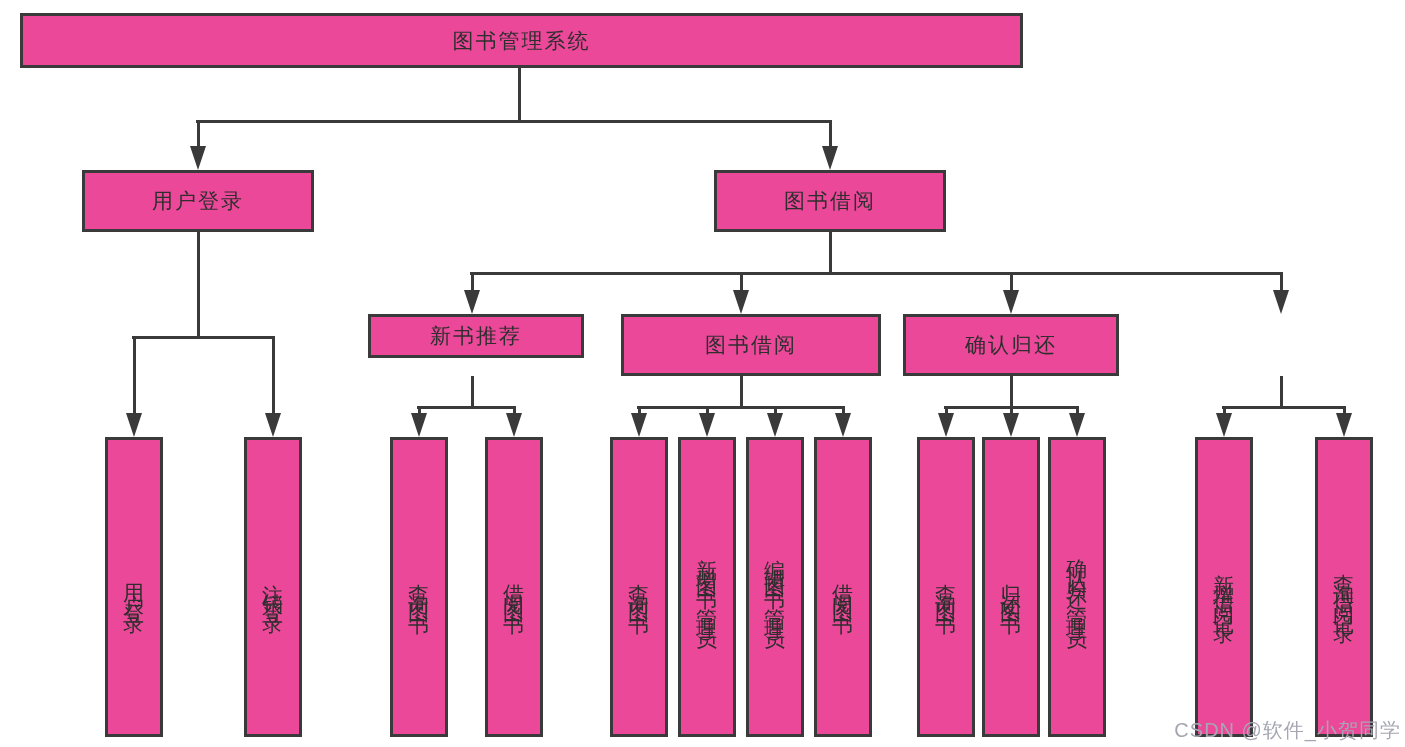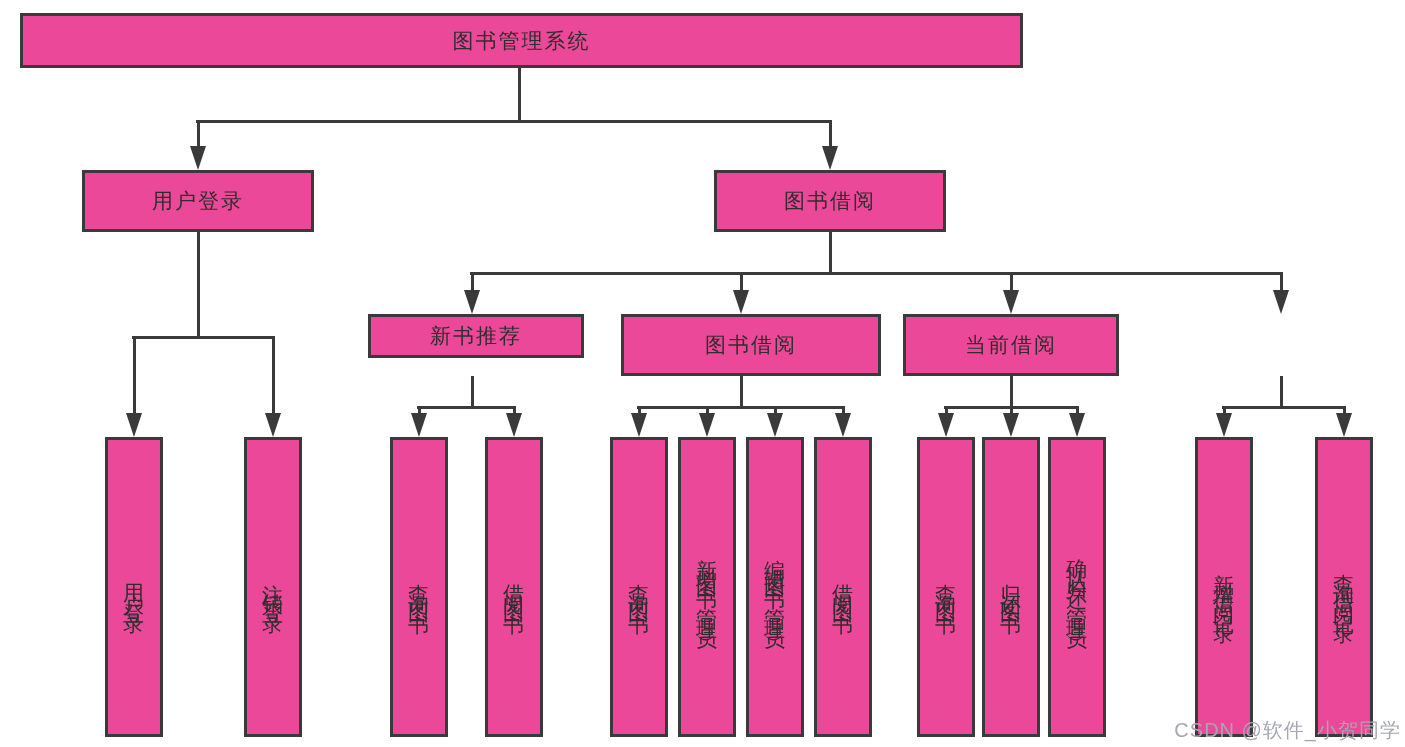--- a/index.html
+++ b/index.html
@@ -71,21 +71,21 @@
     <span>图书借阅</span>
   </div>
 
   <div class="box h" style="left:368px;top:314px;width:216px;height:44px">
     <span>新书推荐</span>
   </div>
   <div class="box h" style="left:621px;top:314px;width:260px;height:62px">
     <span>图书借阅</span>
   </div>
   <div class="box h" style="left:903px;top:314px;width:216px;height:62px">
-    <span>当前借阅</span>
+    <span>确认归还</span>
   </div>
 
   <div class="box v" style="left:105px;top:437px;width:58px;height:300px">
     <span>用户登录</span>
   </div>
   <div class="box v" style="left:244px;top:437px;width:58px;height:300px">
     <span>注销登录</span>
   </div>
 
   <div class="box v" style="left:390px;top:437px;width:58px;height:300px">

